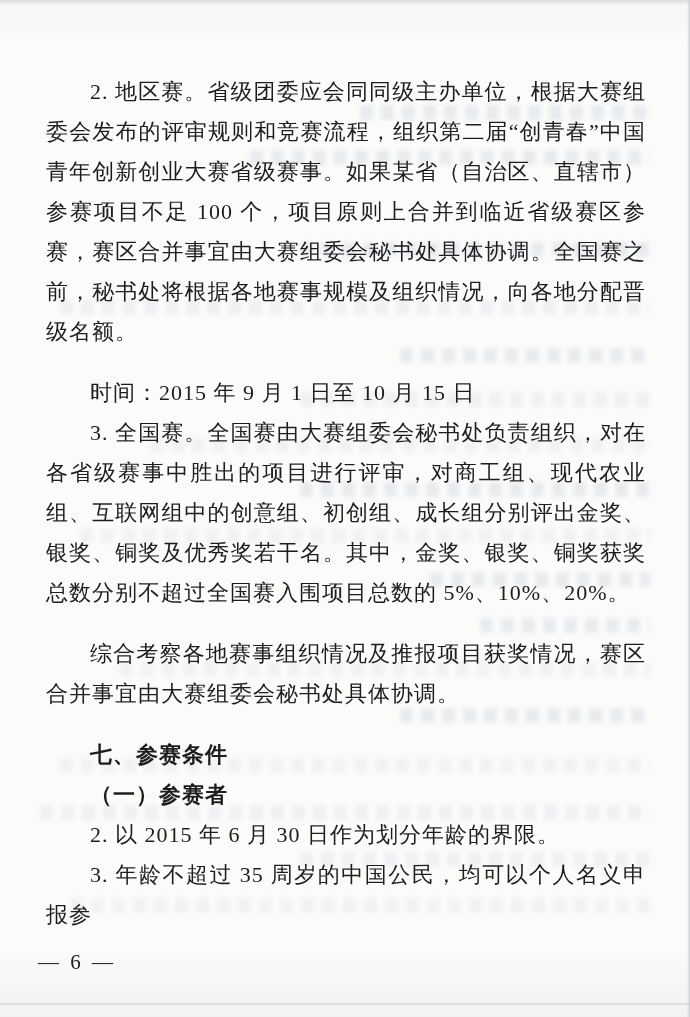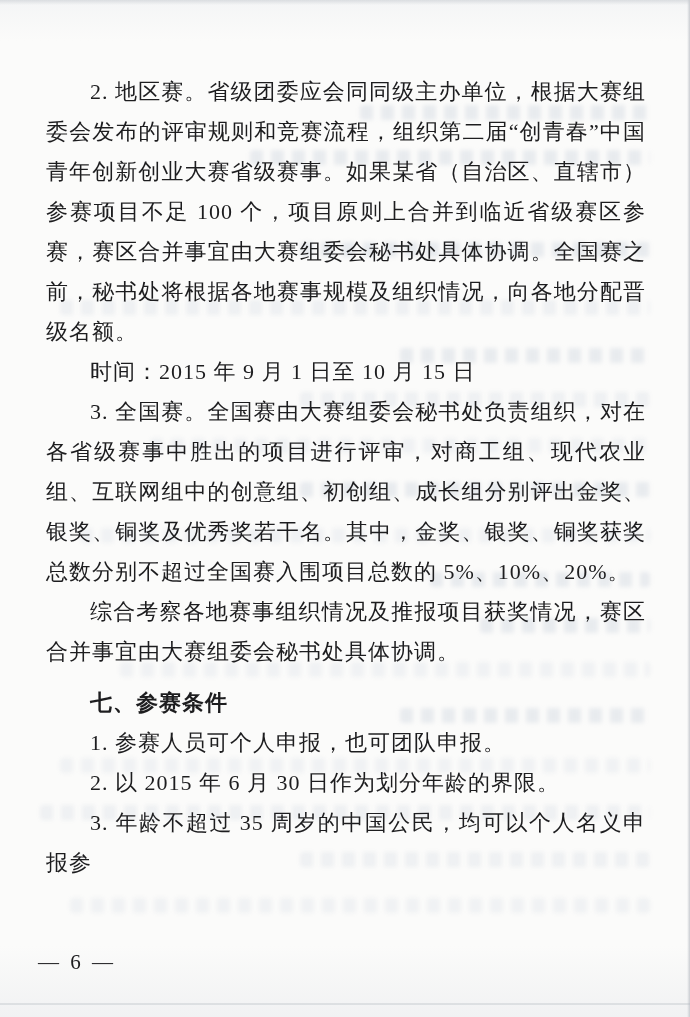--- a/index.html
+++ b/index.html
@@ -28,22 +28,22 @@
     color:var(--ink,#1d1d1f);
   }
   .content p{
     margin:0;
     font-size:22px;
     line-height:40px;
     letter-spacing:1px;
     text-align:justify;
     text-indent:2em;
   }
-  .content p.sp{margin-top:0;}
-  .content p.heading{font-weight:bold;margin-top:11px;}
+  .content p.sp{margin-top:21px;}
+  .content p.heading{font-weight:bold;margin-top:21px;}
   .content p.subheading{font-weight:bold;}
   .page-number{
     position:absolute;left:38px;top:950px;
     font-size:21px;letter-spacing:3px;color:var(--ink,#1d1d1f);
     font-family:"Liberation Serif","DejaVu Serif",serif;
   }
 </style>
 </head>
 <body>
 
@@ -70,19 +70,19 @@
   <div class="ghost" style="left:40px;top:805px;width:610px;opacity:.7;"></div>
   <div class="ghost" style="left:300px;top:852px;width:350px;opacity:.7;"></div>
   <div class="ghost" style="left:70px;top:898px;width:580px;opacity:.6;"></div>
 
   <div class="content">
     <p>2. 地区赛。省级团委应会同同级主办单位，根据大赛组委会发布的评审规则和竞赛流程，组织第二届“创青春”中国青年创新创业大赛省级赛事。如果某省（自治区、直辖市）参赛项目不足 100 个，项目原则上合并到临近省级赛区参赛，赛区合并事宜由大赛组委会秘书处具体协调。全国赛之前，秘书处将根据各地赛事规模及组织情况，向各地分配晋级名额。</p>
     <p class="sp">时间：2015 年 9 月 1 日至 10 月 15 日</p>
     <p>3. 全国赛。全国赛由大赛组委会秘书处负责组织，对在各省级赛事中胜出的项目进行评审，对商工组、现代农业组、互联网组中的创意组、初创组、成长组分别评出金奖、银奖、铜奖及优秀奖若干名。其中，金奖、银奖、铜奖获奖总数分别不超过全国赛入围项目总数的 5%、10%、20%。</p>
     <p class="sp">综合考察各地赛事组织情况及推报项目获奖情况，赛区合并事宜由大赛组委会秘书处具体协调。</p>
     <p class="heading">七、参赛条件</p>
-    <p>1. 参赛人员可个人申报，也可团队申报。</p>
+    <p class="subheading">（一）参赛者</p>
     <p>2. 以 2015 年 6 月 30 日作为划分年龄的界限。</p>
     <p>3. 年龄不超过 35 周岁的中国公民，均可以个人名义申报参</p>
   </div>
 
   <div class="page-number">— 6 —</div>
 </div>
 
 </body></html>

